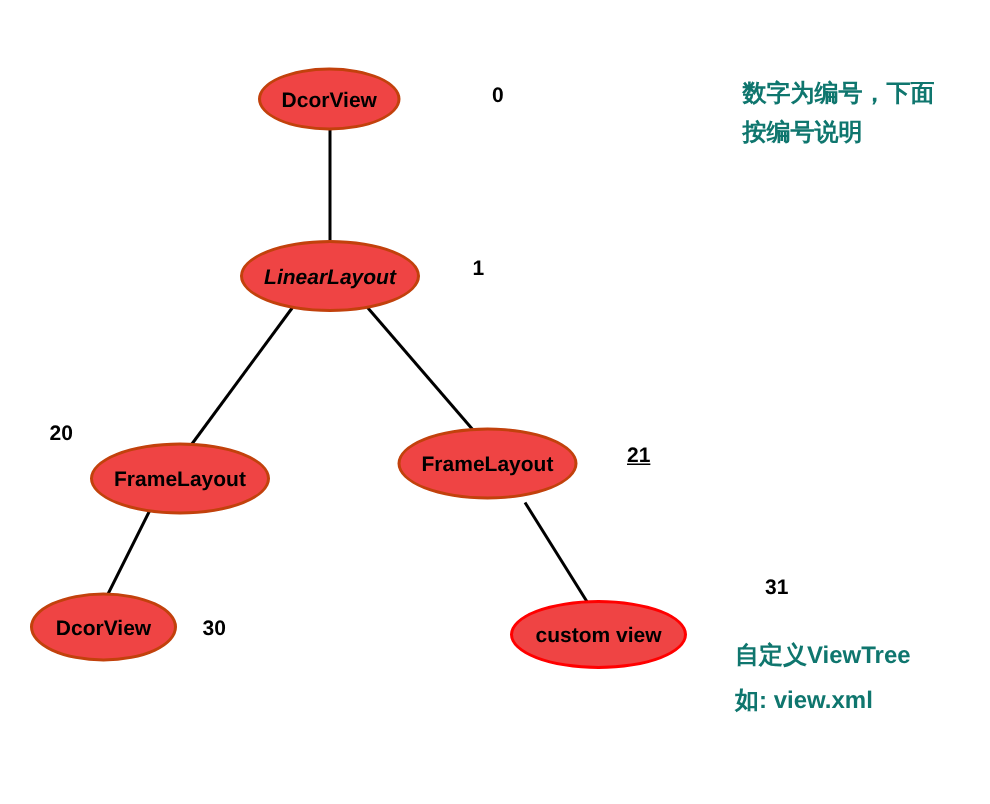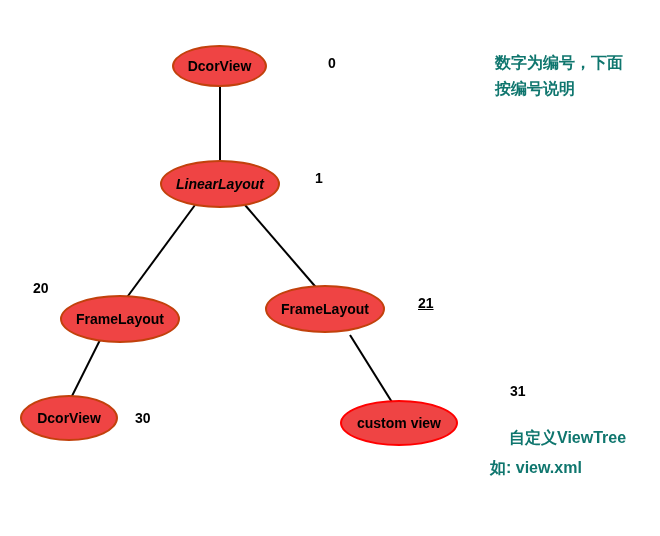--- a/index.html
+++ b/index.html
@@ -91,14 +91,14 @@
 <div class="node" style="left:20px; top:395px; width:98px; height:46px;">
   <span>DcorView</span>
 </div>
 <div class="num" style="left:135px; top:410px;">30</div>
 
 <div class="node red" style="left:340px; top:400px; width:118px; height:46px;">
   <span>custom view</span>
 </div>
 <div class="num" style="left:510px; top:383px;">31</div>
 
-<div class="note" style="left:490px; top:425px;margin-left:19px;">自定义ViewTree</div>
+<div class="note" style="left:490px; top:425px;">自定义ViewTree</div>
 <div class="note" style="left:490px; top:455px;">如: view.xml</div>
 
 </body></html>

